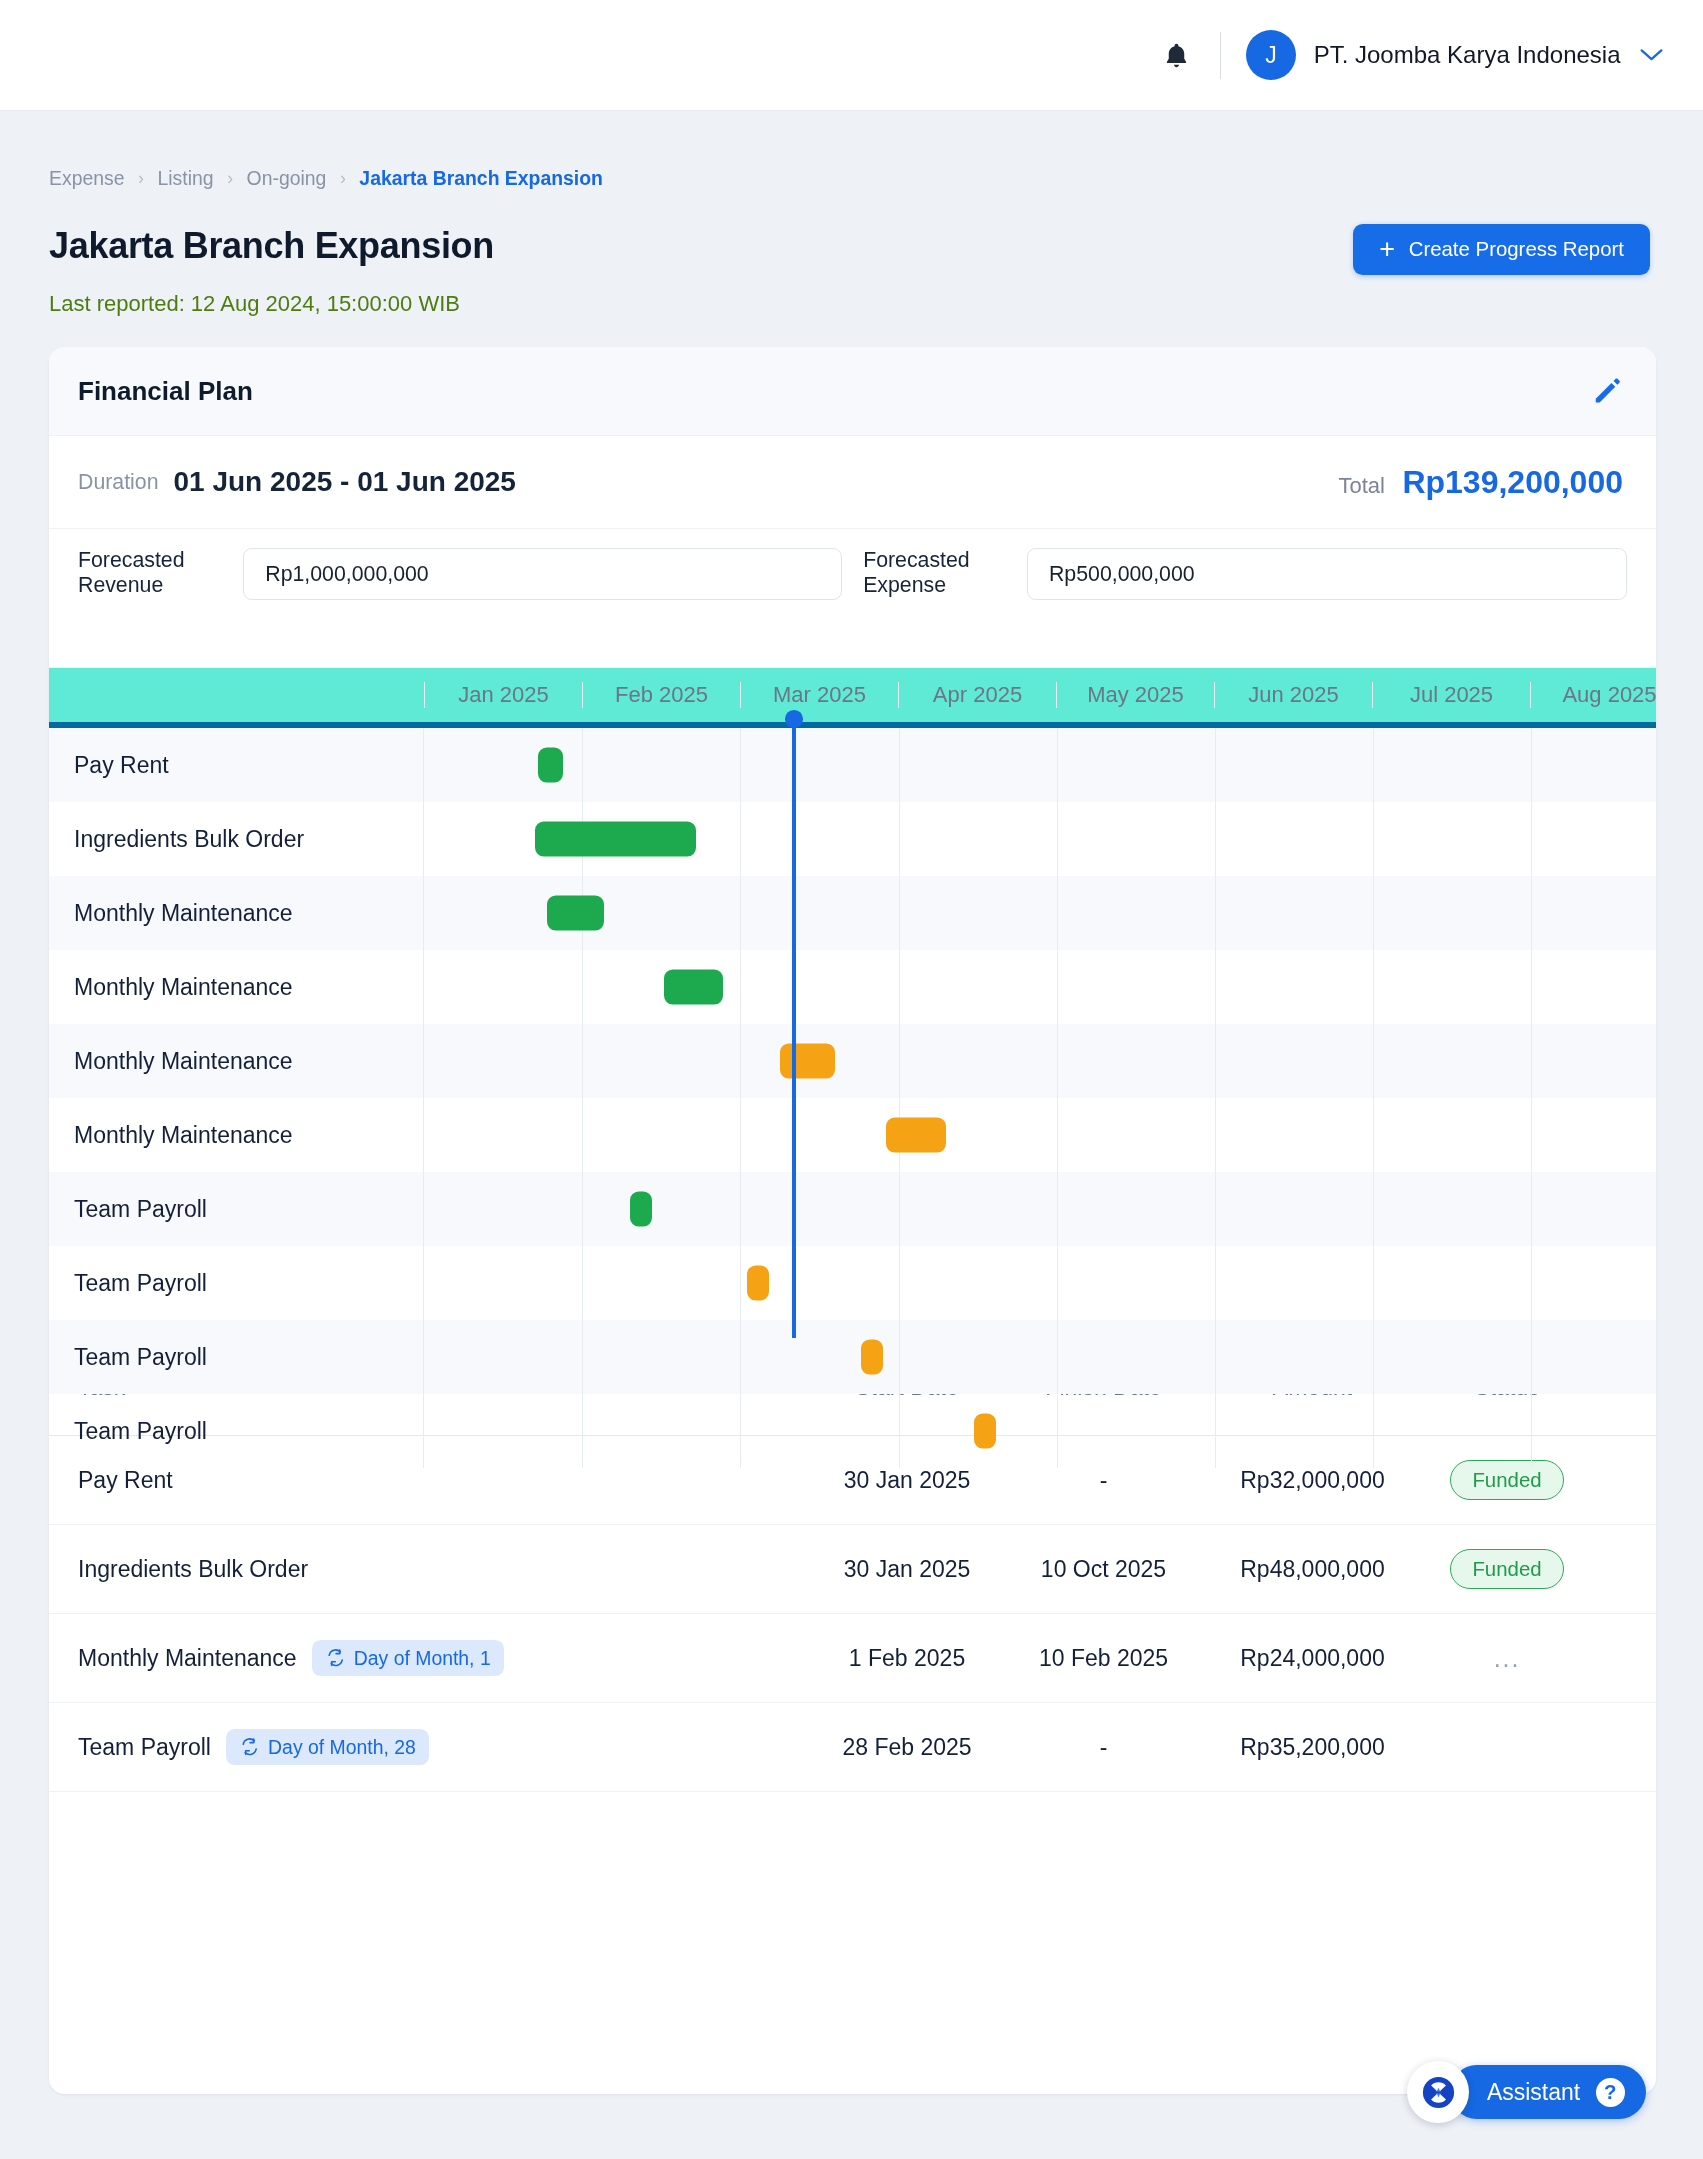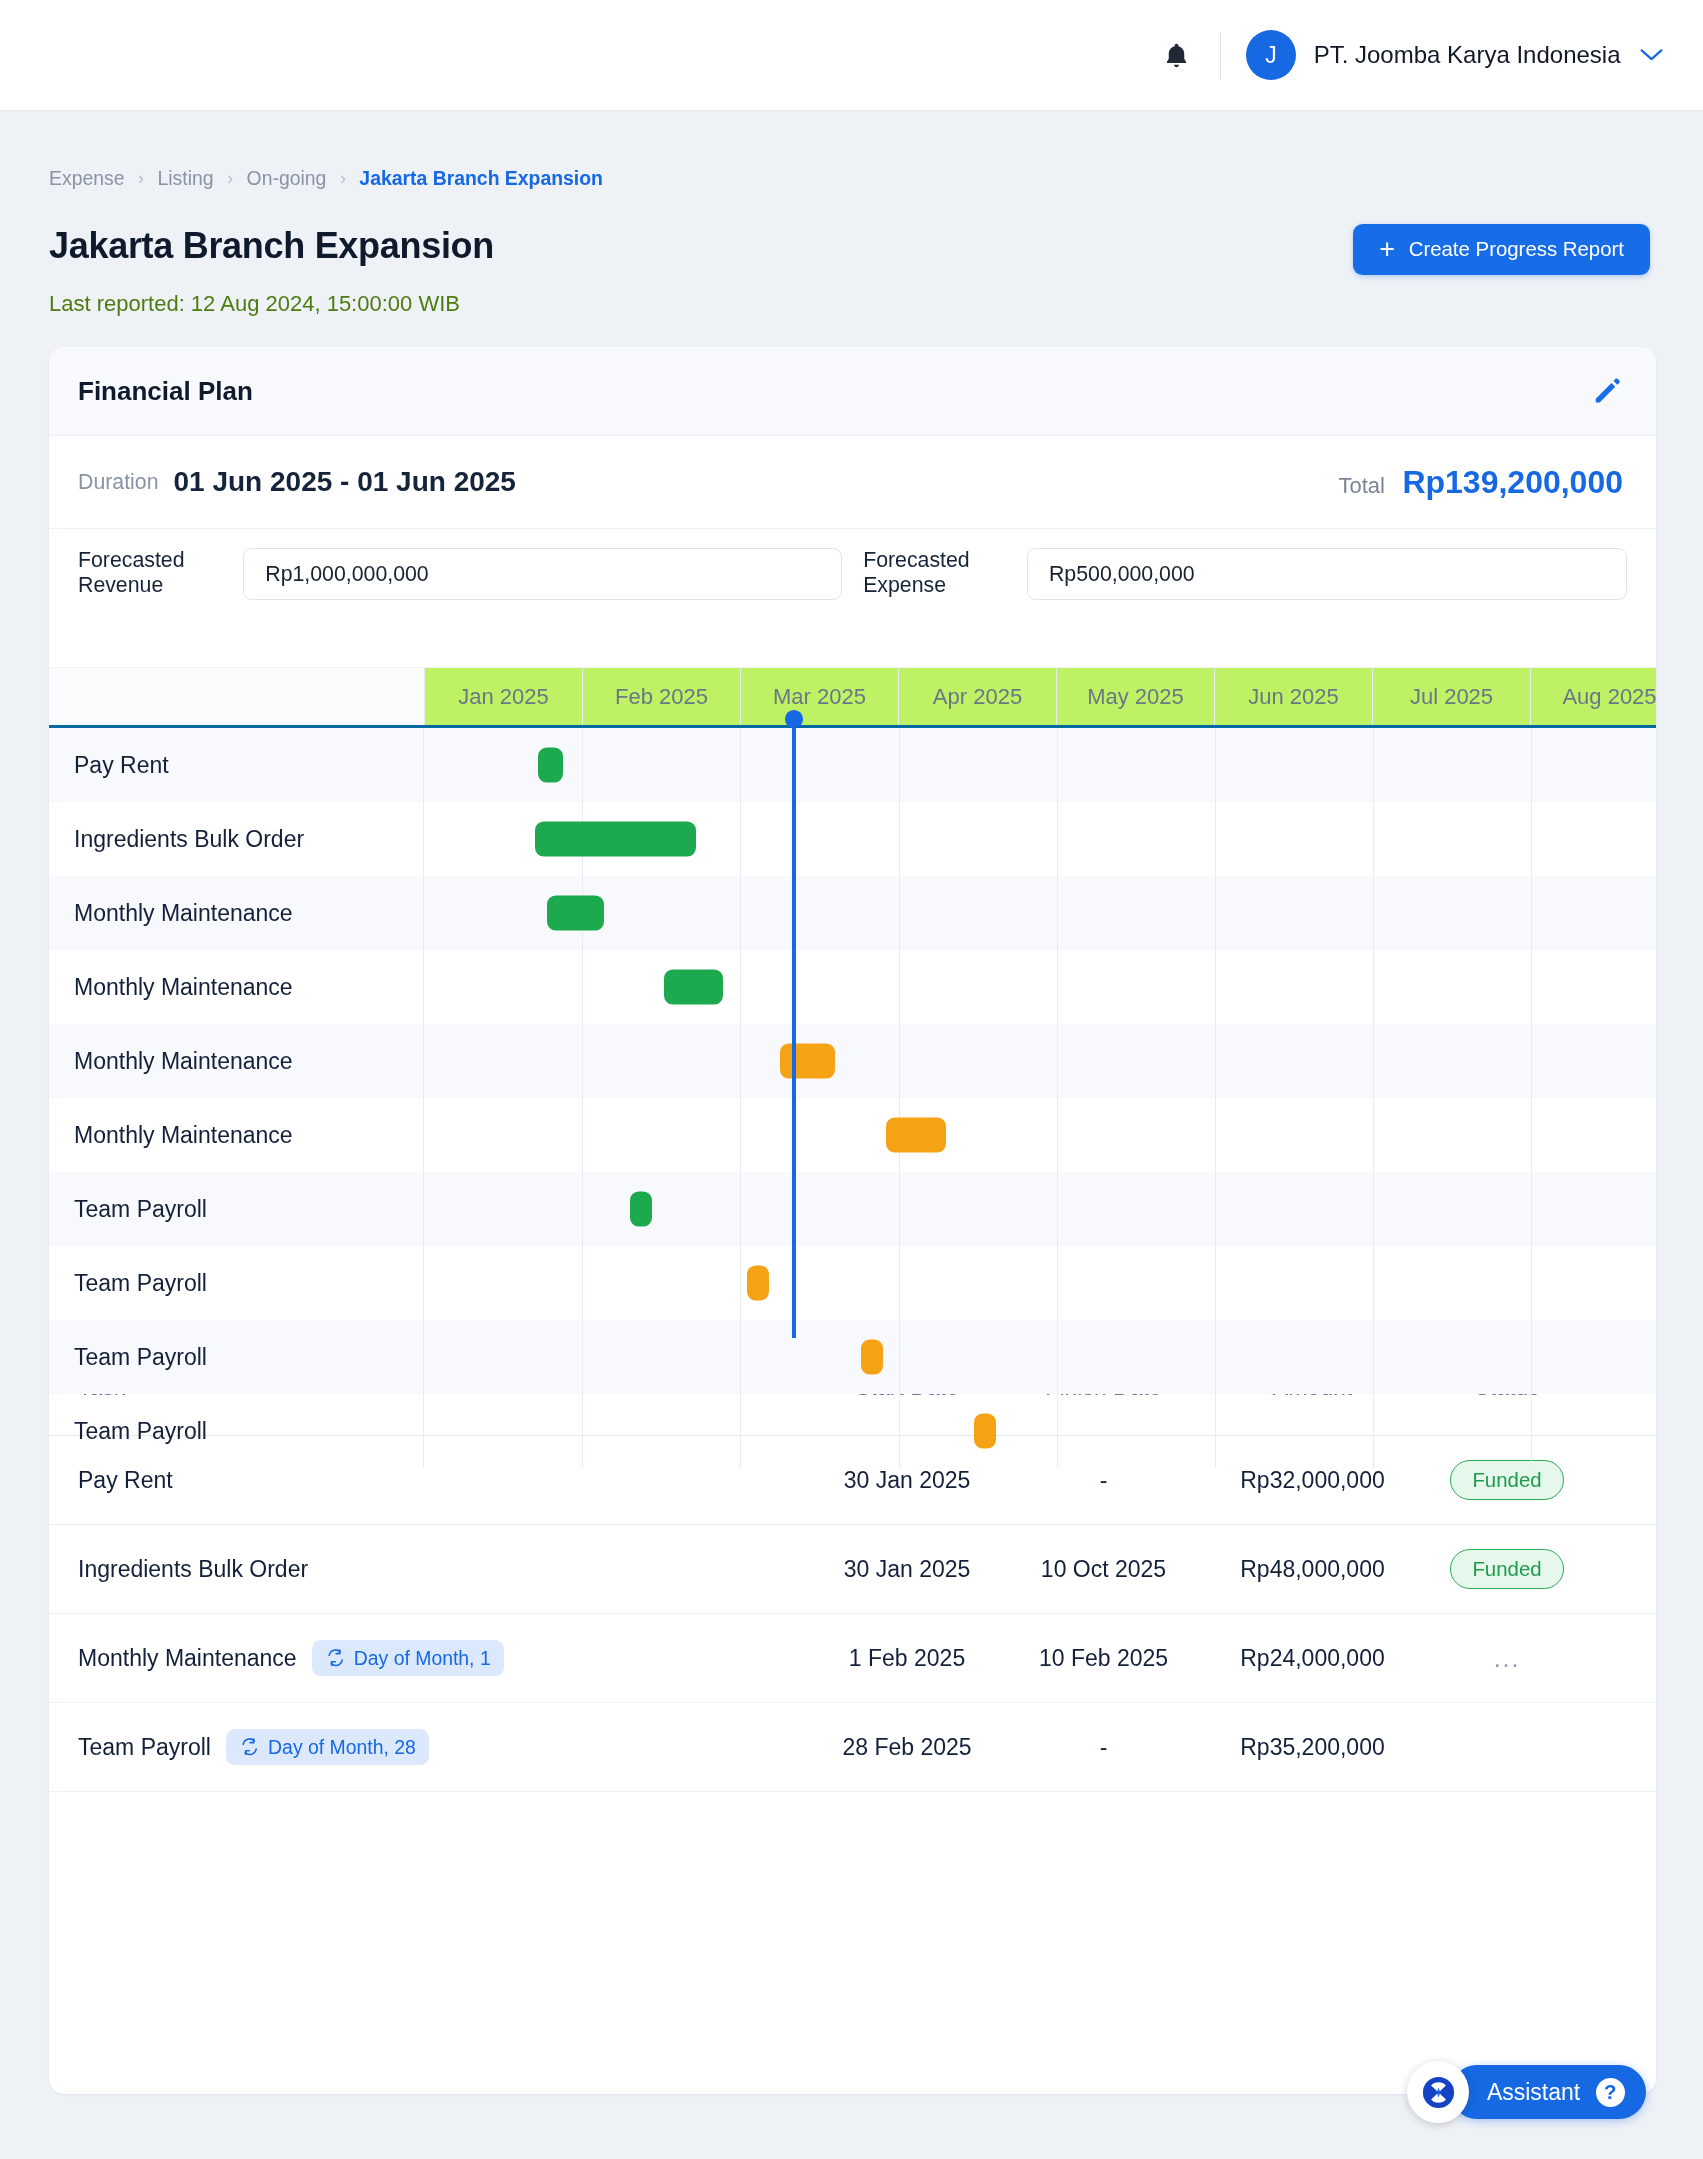--- a/index.html
+++ b/index.html
@@ -102,21 +102,21 @@
     height: 52px; border: 1px solid #dfe4ec; border-radius: 8.7px;
     padding: 0 21.3px; font-size: 21.3px; color: #18222f;
     font-family: "Liberation Sans", sans-serif; background: #fff;
     width: 100%;
   }
 
   
   .gantt { position: relative; height: 671px; border-bottom: 1px solid #eef1f6; }
   .gantt-head {
     position: relative; height: 60px; display: flex;
-    border-bottom: 3px solid #0369a1; background: #bef264;
+    border-bottom: 6px solid #0369a1; background: #5eead4; align-items: center;
   }
   .gantt-head .name-col { width: 375px; flex: none; background: #fbfcfe; }
   .month-col {
     width: 158px; flex: none;
     display: flex; align-items: center; justify-content: center;
     font-size: 22px; color: #6b7687;
     border-left: 1px solid #e7ebf2;
   }
   .gantt-body { position: relative; }
   .grow {

